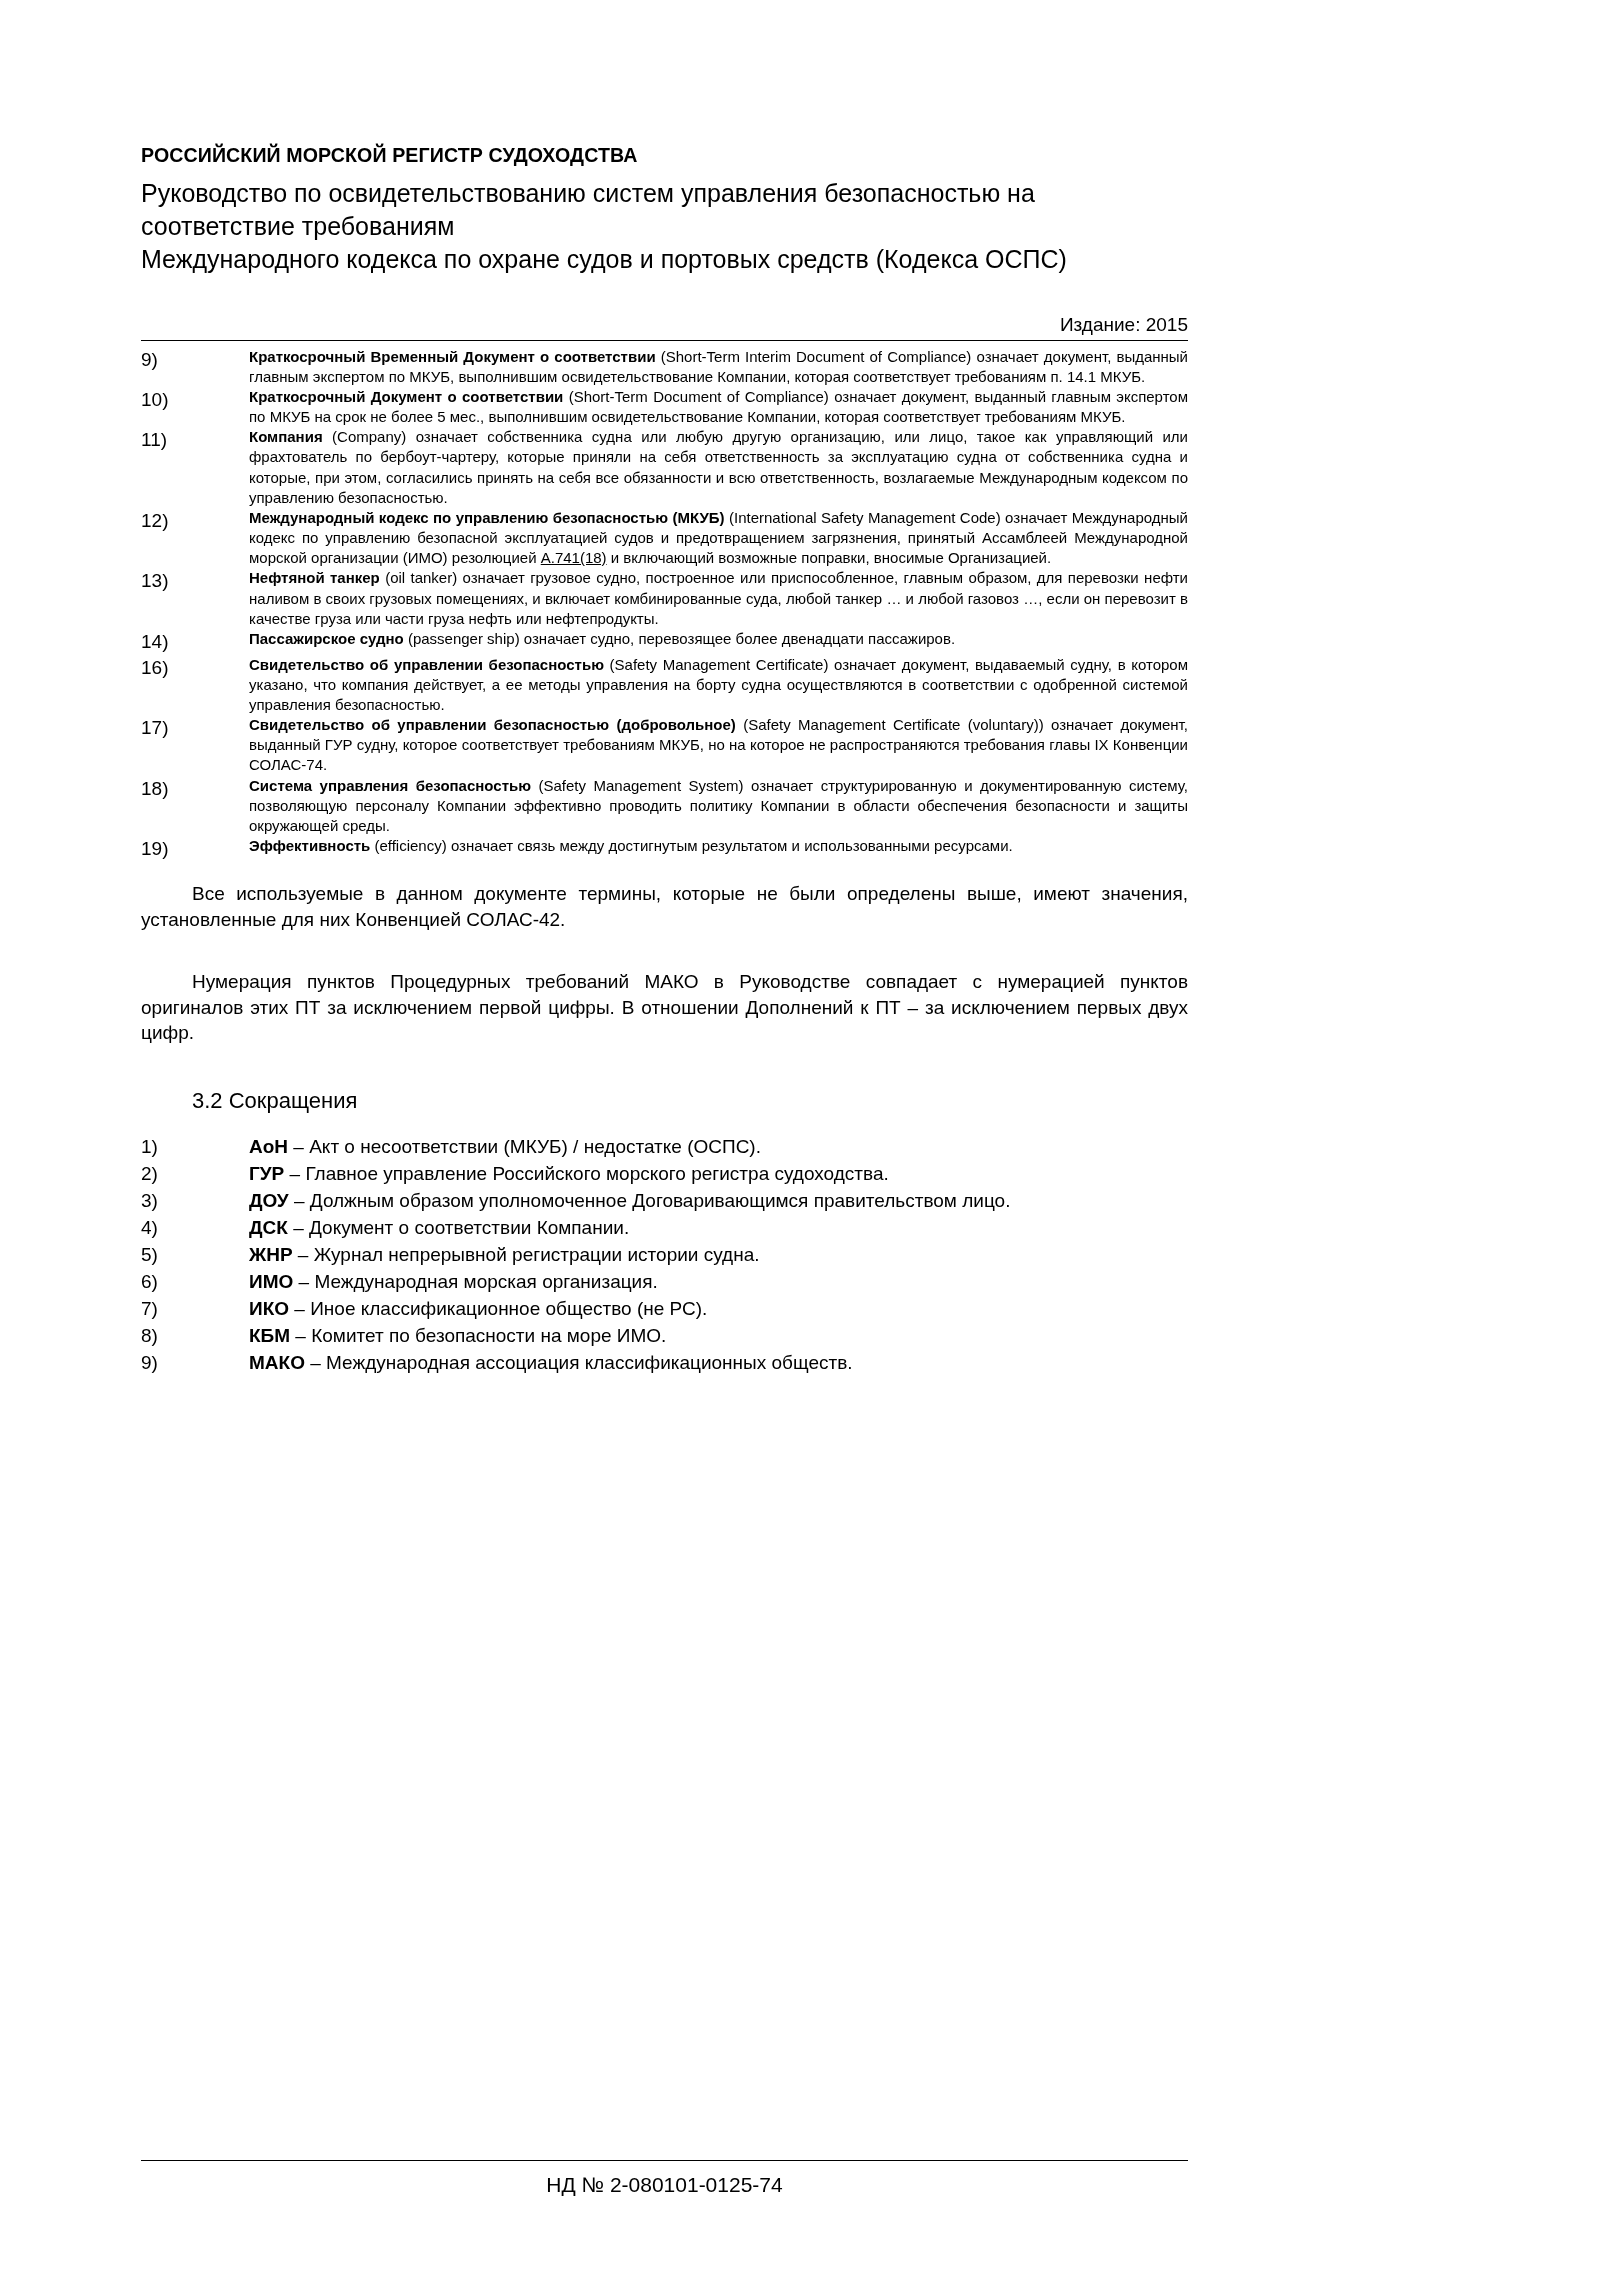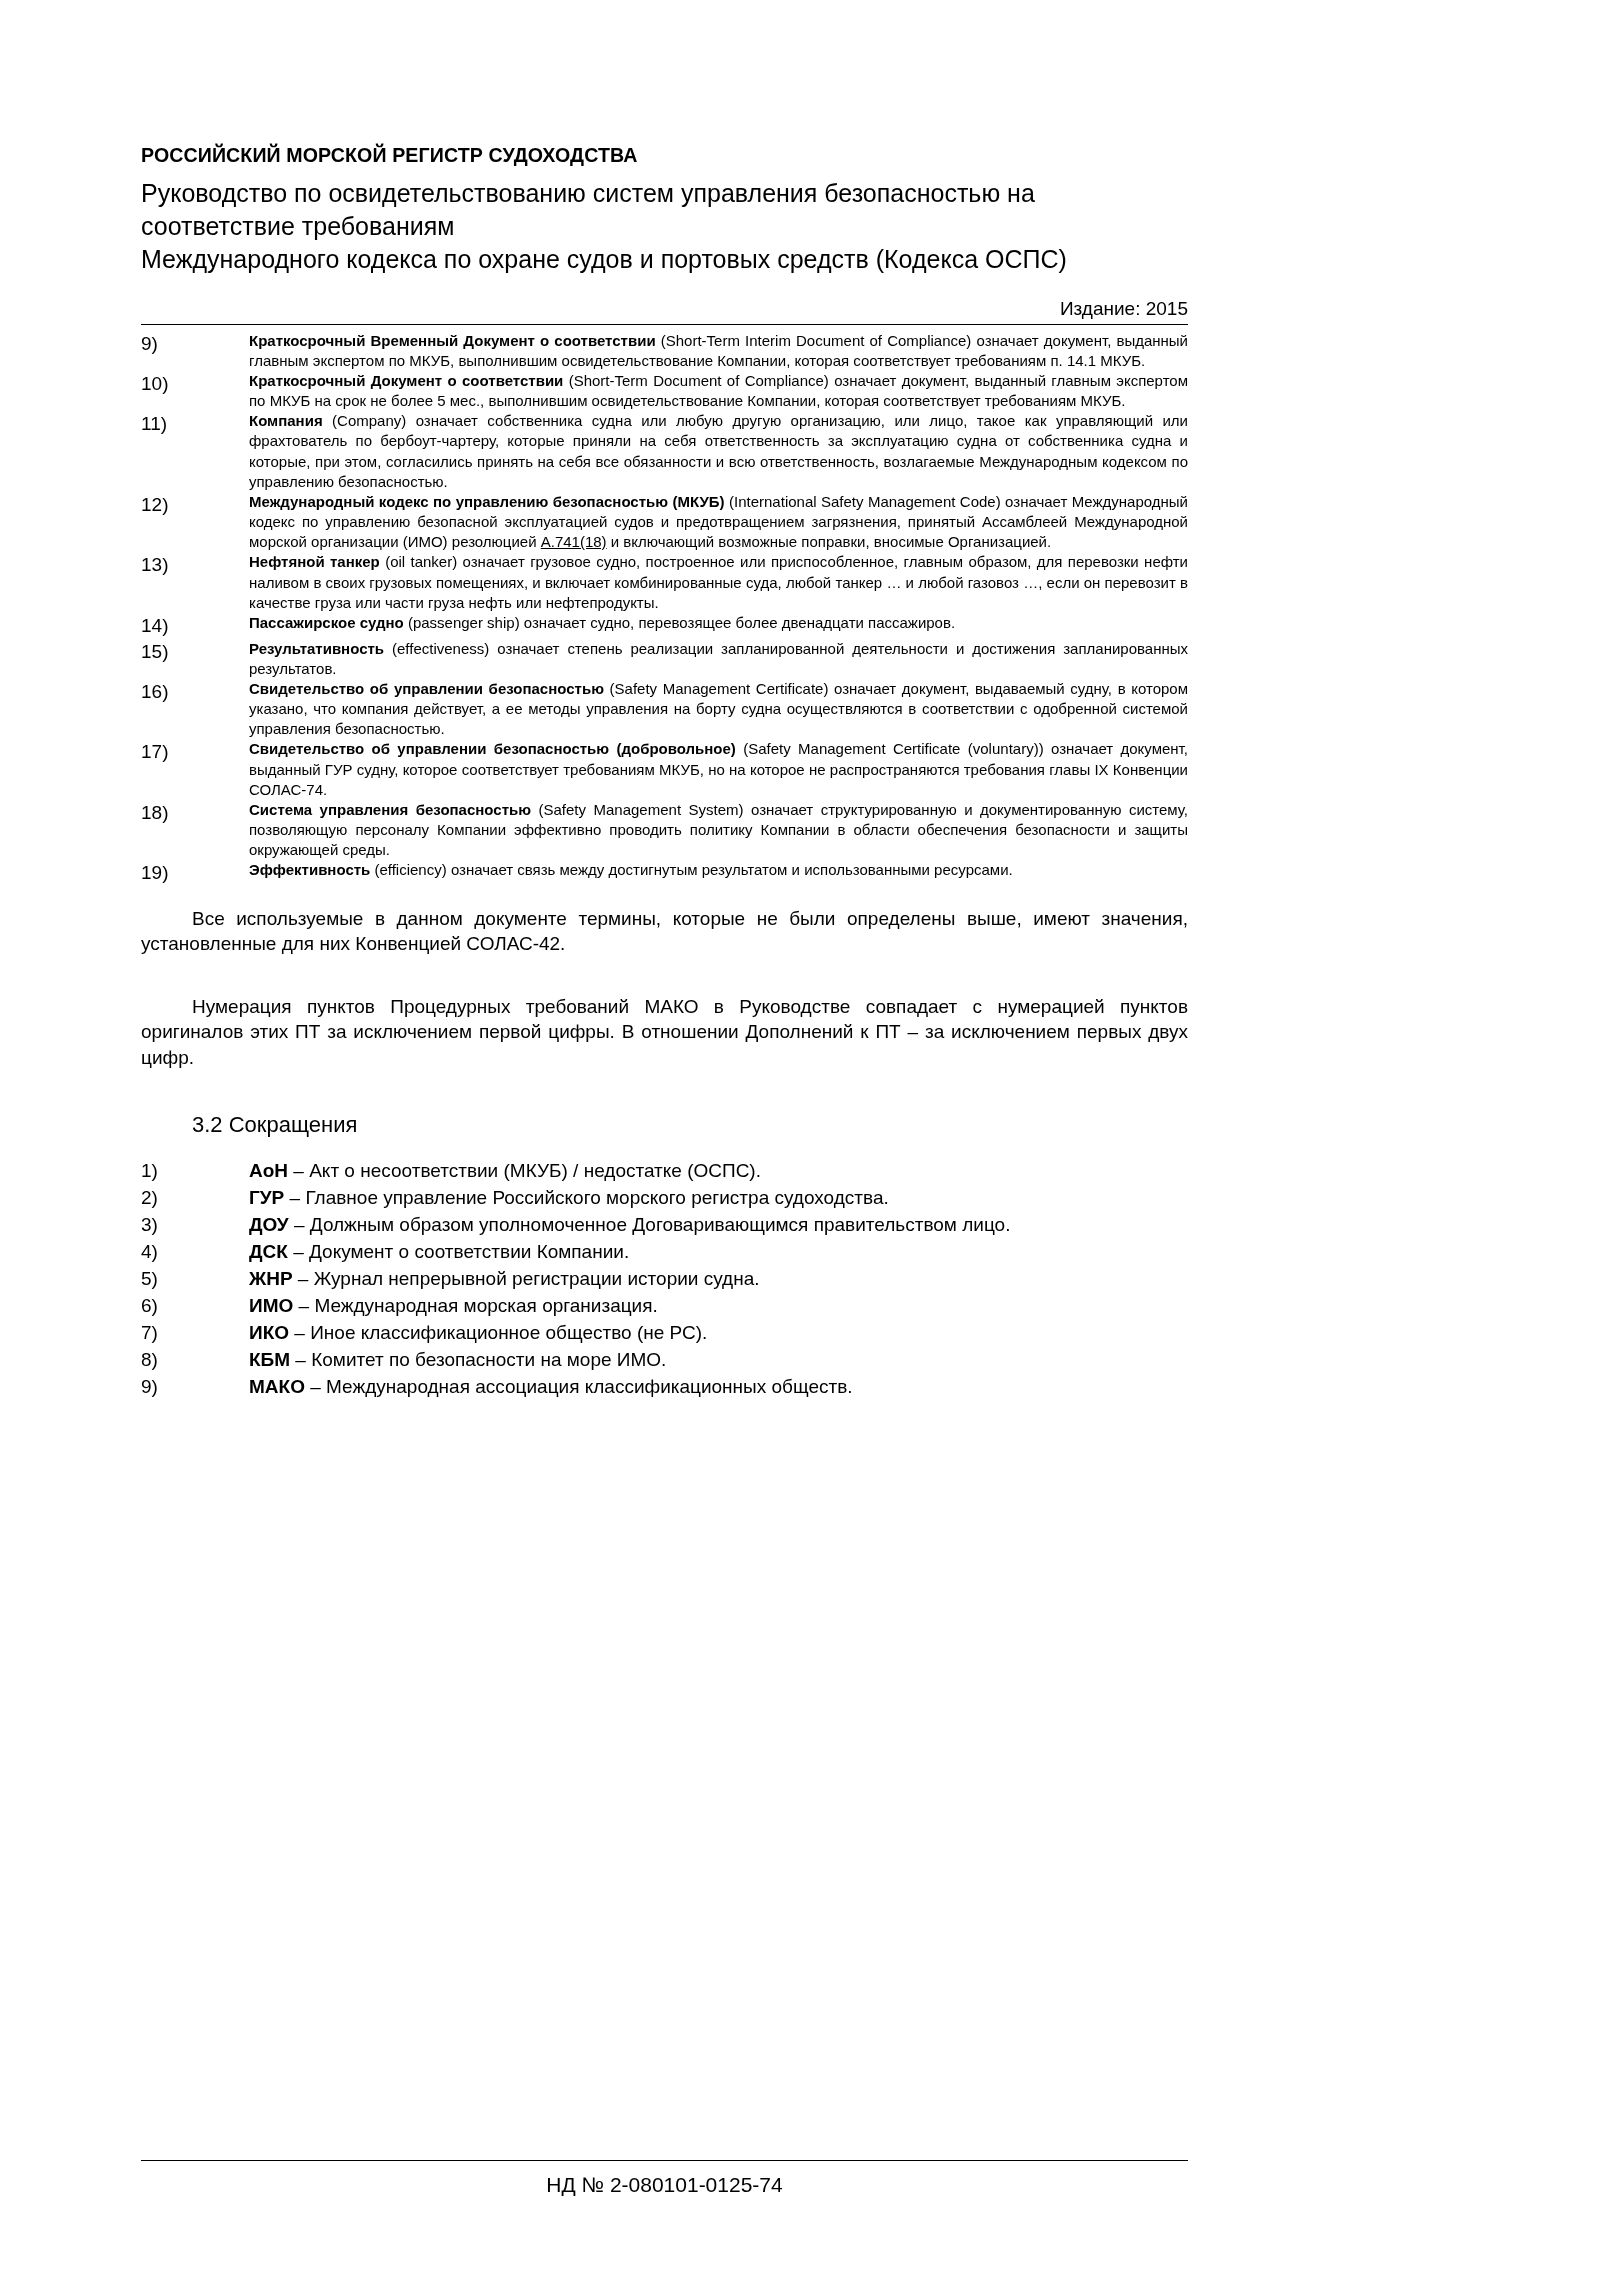--- a/index.html
+++ b/index.html
@@ -31,21 +31,21 @@
     letter-spacing: 0.1px;
   }
   .doc-header .subtitle {
     font-size: 25px;
     line-height: 1.32;
     margin-top: 9px;
   }
   .edition {
     text-align: right;
     font-size: 19px;
-    margin-top: 22px;
+    margin-top: 38px;
     margin-bottom: 3.9px;
   }
   .rule {
     border: none;
     border-top: 1.3px solid #000;
     margin: 0 0 3.9px 0;
   }
   .rule.bottom {
     margin: 0 0 5.2px 0;
   }
@@ -177,24 +177,20 @@
     <div class="def-item">
       <div class="def-num">13)</div>
       <div class="def-body"><b>Нефтяной танкер</b><span> (oil tanker) означает грузовое судно, построенное или приспособленное, главным образом, для перевозки нефти наливом в своих грузовых помещениях, и включает комбинированные суда, любой танкер … и любой газовоз …, если он перевозит в качестве груза или части груза нефть или нефтепродукты.</span></div>
     </div>
 
     <div class="def-item">
       <div class="def-num">14)</div>
       <div class="def-body"><b>Пассажирское судно</b><span> (passenger ship) означает судно, перевозящее более двенадцати пассажиров.</span></div>
     </div>
 
-    <div class="def-item">
-      <div class="def-num">15)</div>
-      <div class="def-body"><b>Результативность</b><span> (effectiveness) означает степень реализации запланированной деятельности и достижения запланированных результатов.</span></div>
-    </div>
 
     <div class="def-item">
       <div class="def-num">16)</div>
       <div class="def-body"><b>Свидетельство об управлении безопасностью</b><span> (Safety Management Certificate) означает документ, выдаваемый судну, в котором указано, что компания действует, а ее методы управления на борту судна осуществляются в соответствии с одобренной системой управления безопасностью.</span></div>
     </div>
 
     <div class="def-item">
       <div class="def-num">17)</div>
       <div class="def-body"><b>Свидетельство об управлении безопасностью (добровольное)</b><span> (Safety Management Certificate (voluntary)) означает документ, выданный ГУР судну, которое соответствует требованиям МКУБ, но на которое не распространяются требования главы IX Конвенции СОЛАС-74.</span></div>
     </div>

